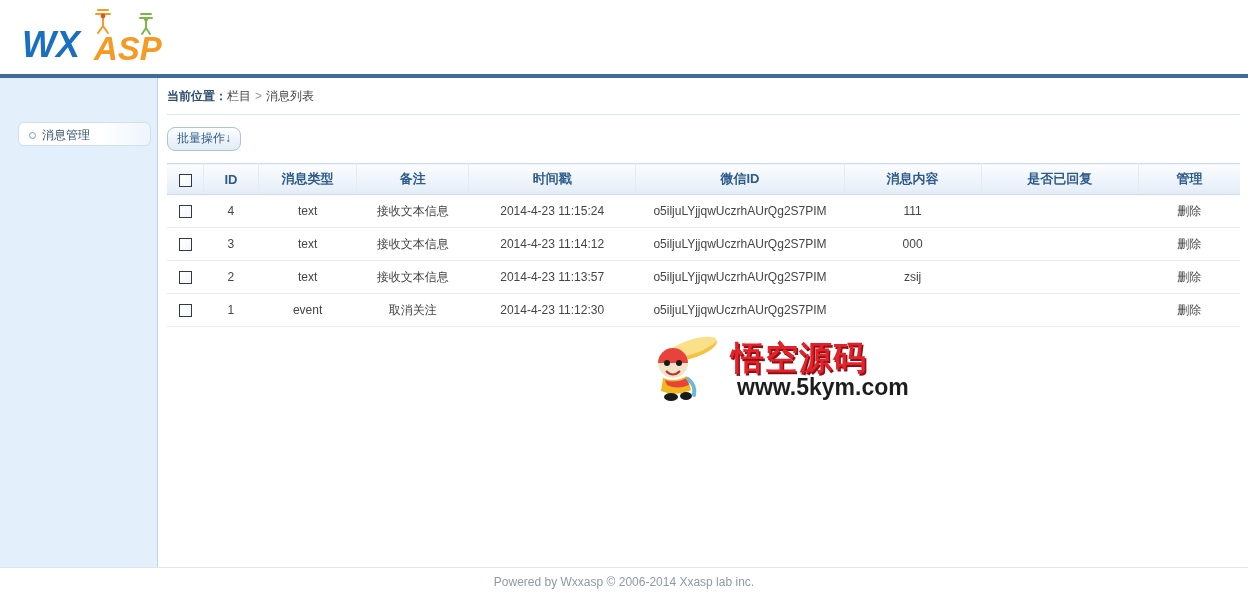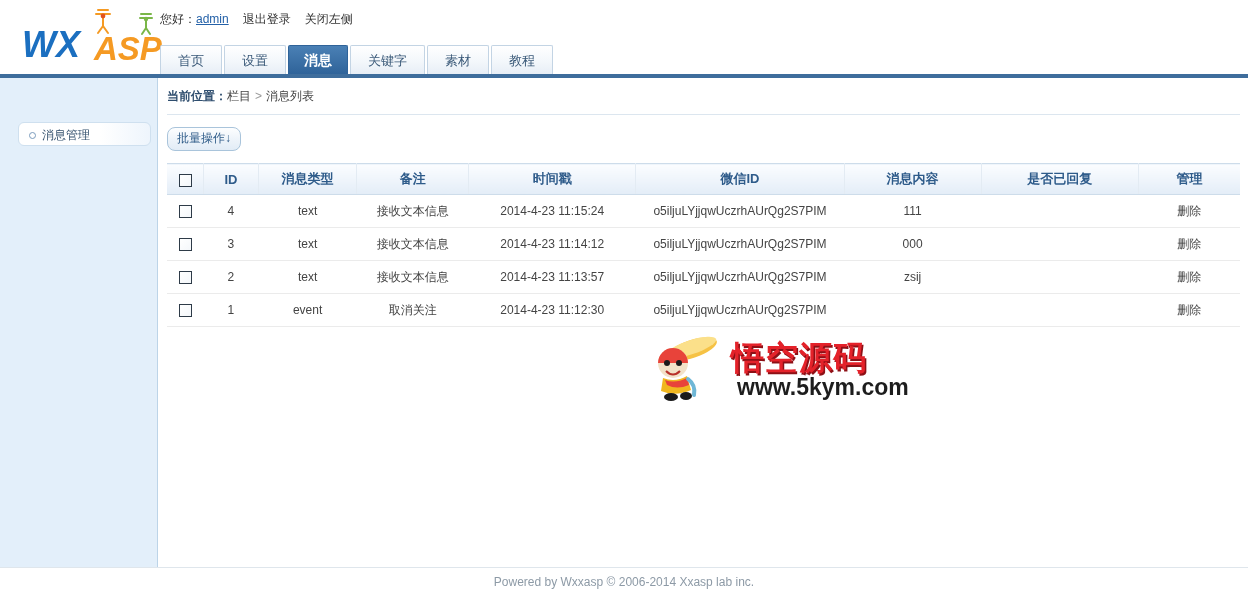--- a/index.html
+++ b/index.html
@@ -313,32 +313,21 @@
         <line x1="121" y1="10" x2="131" y2="10"></line>
       </g>
       <circle cx="126" cy="15" r="2.2" fill="#7ab648"></circle>
 
       <text x="2" y="53" font-family="Liberation Sans, sans-serif" font-size="36" font-weight="bold" font-style="italic" fill="#1b6fc0">WX</text>
 
       <text x="74" y="56" font-family="Liberation Sans, sans-serif" font-size="33" font-weight="bold" font-style="italic" fill="#f59a23">ASP</text>
     </svg>
   </div>
 
-  <div id="user-bar">
-    <span class="greet">您好：</span><a class="userlink" href="#">admin</a><a class="plain" href="#">退出登录</a><a class="plain" href="#">关闭左侧</a>
-  </div>
-
-  <div id="tabbar">
-    <div class="tab">首页</div>
-    <div class="tab">设置</div>
-    <div class="tab active">消息</div>
-    <div class="tab">关键字</div>
-    <div class="tab">素材</div>
-    <div class="tab">教程</div>
-  </div>
+
 </div>
 
 <div id="blue-rule"></div>
 
 <div id="page-body">
 
   <div id="sidebar">
     <div class="side-item">
       <span class="bullet"></span><span>消息管理</span>
     </div>

